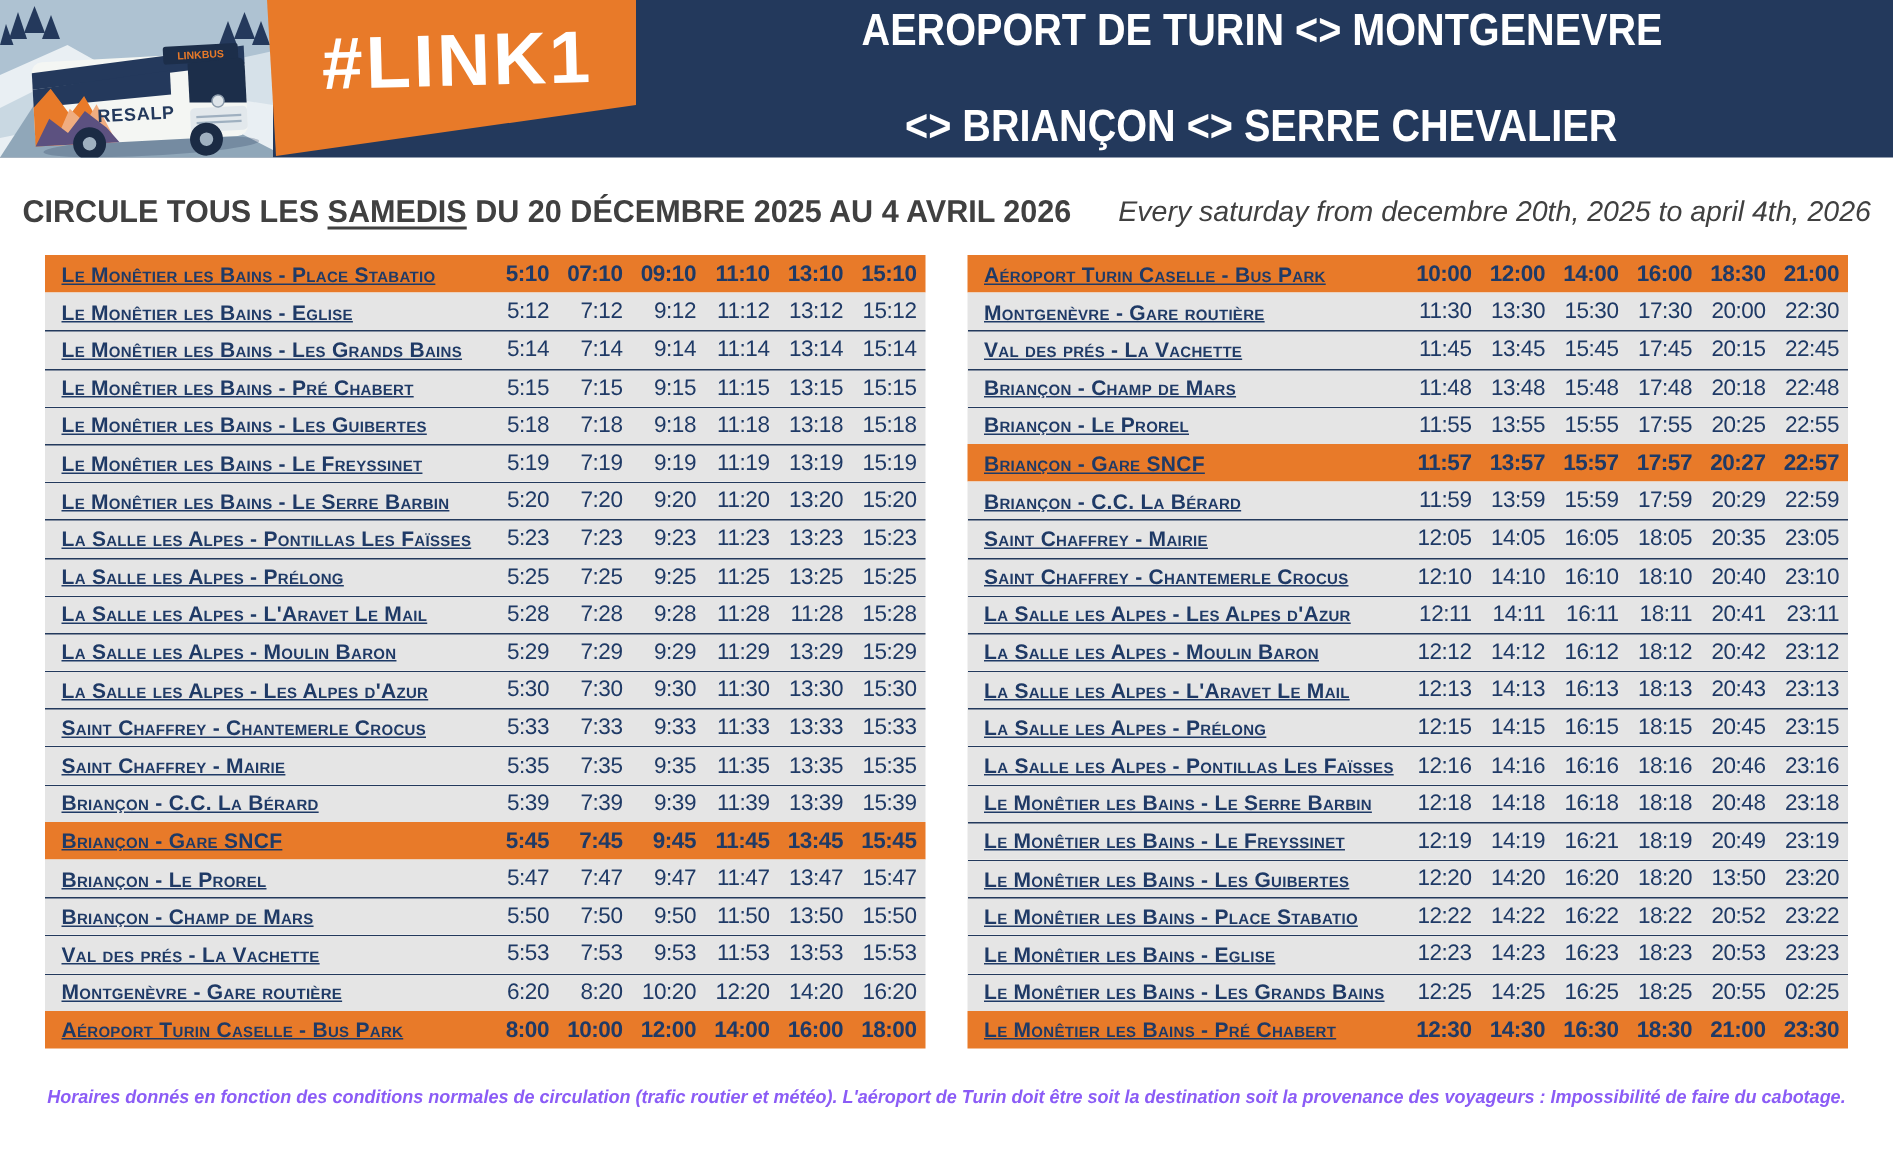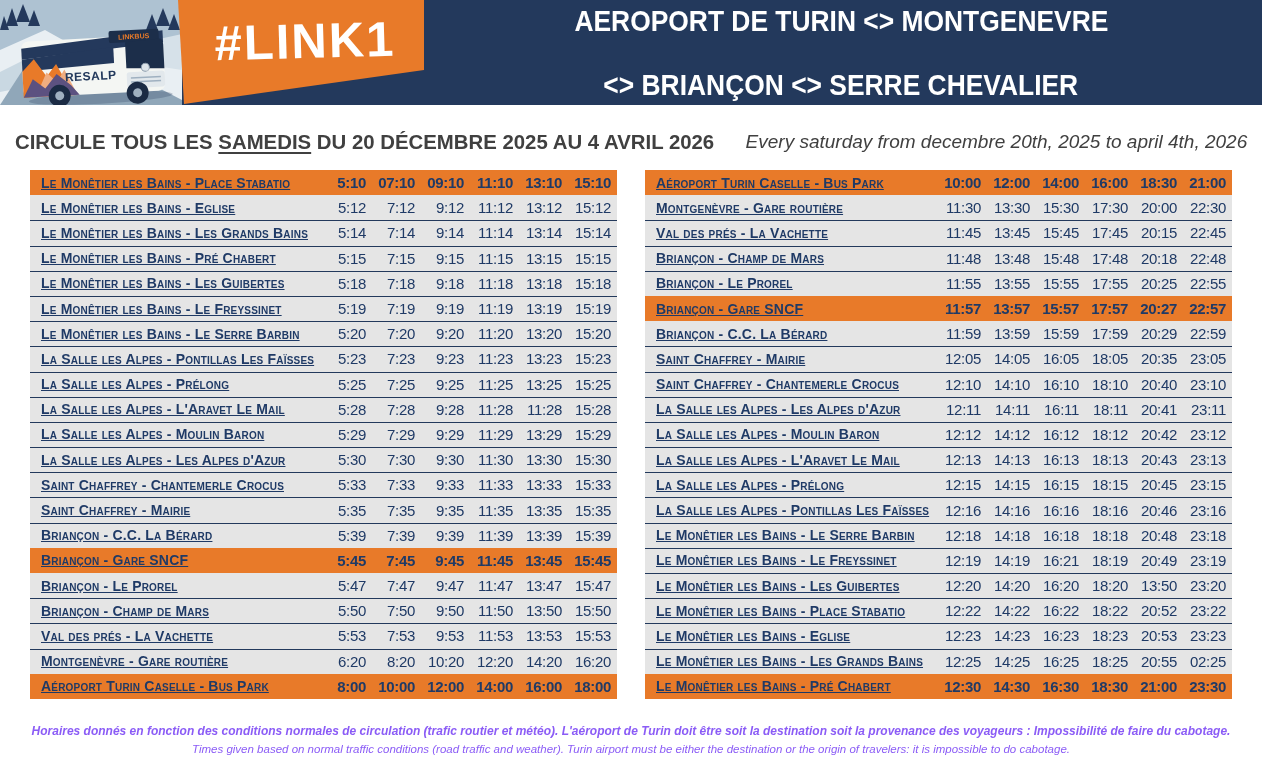--- a/index.html
+++ b/index.html
@@ -486,16 +486,15 @@
           <div class="time">16:30</div>
           <div class="time">18:30</div>
           <div class="time">21:00</div>
           <div class="time">23:30</div>
         </div>
       </div>
   </div>
 
   <div class="footer">
     <div class="l1">Horaires donnés en fonction des conditions normales de circulation (trafic routier et météo).  L'aéroport de Turin doit être soit la destination soit la provenance des voyageurs : Impossibilité de faire du cabotage.</div>
-    <div class="l2">Times given based on normal traffic conditions (road traffic and weather). Turin airport must be either the destination or the origin of travelers: it is impossible to do cabotage.</div>
   </div>
 
 </div>
 
 </body></html>

